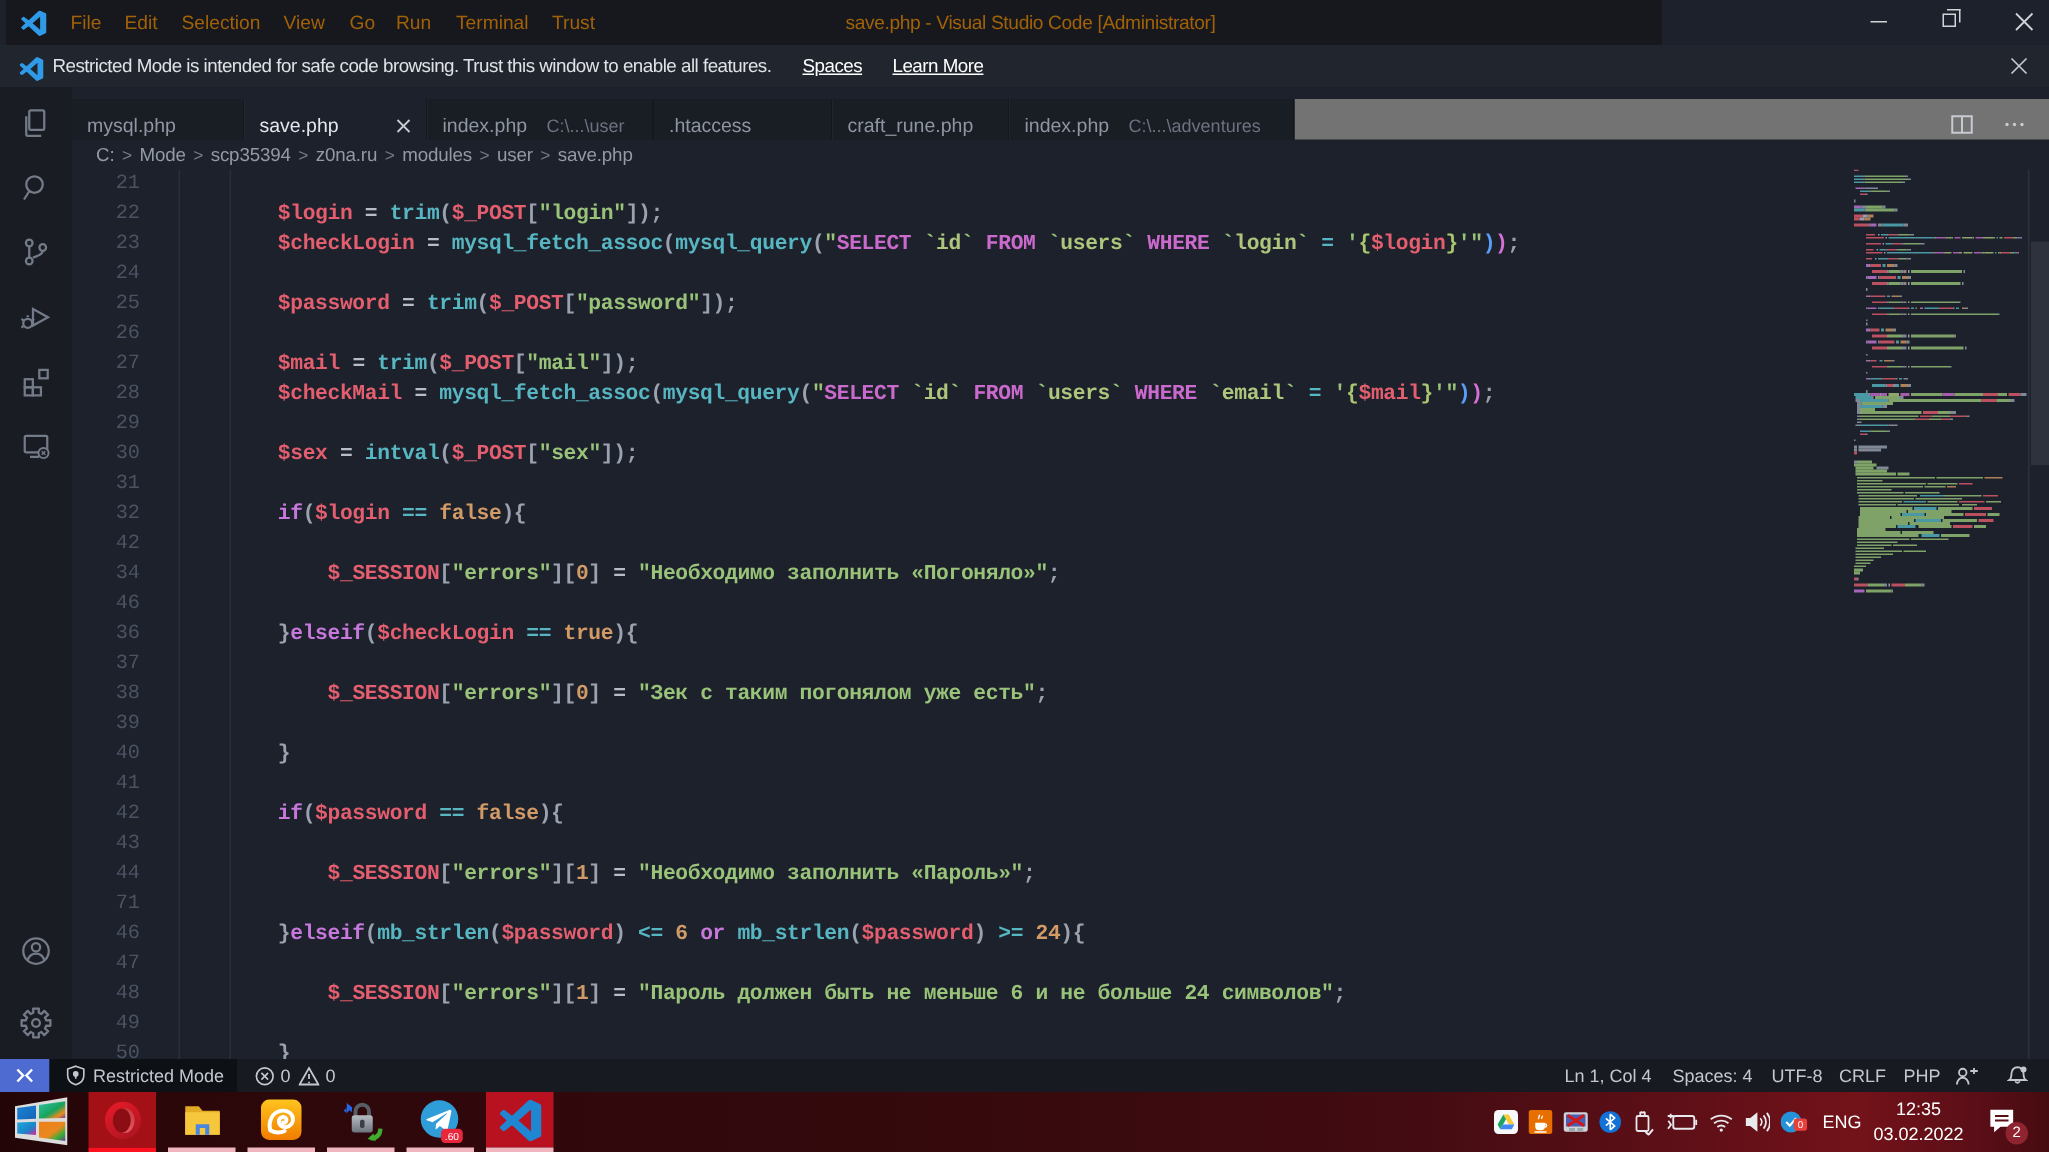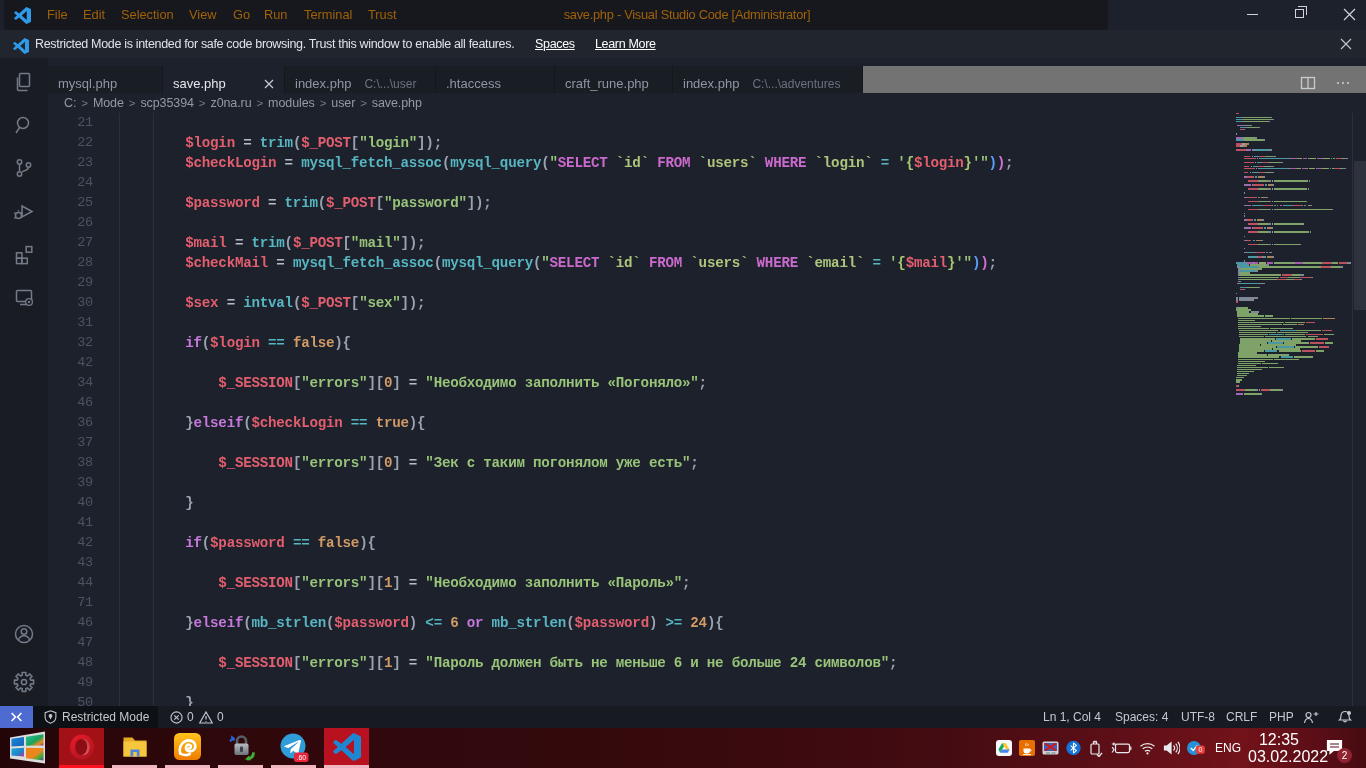--- a/index.html
+++ b/index.html
@@ -779,18 +779,18 @@
         <path d="M10.5 4.5a3.7 3.7 0 0 1 0 5 M12.7 2.6a6.8 6.8 0 0 1 0 8.8 M14.9 0.9a9.8 9.8 0 0 1 0 12.2"></path>
       </svg>
 <svg width="18" height="16" viewBox="0 0 18 16" style="margin-right:8px">
         <circle cx="7" cy="8" r="7" fill="#2492d8"></circle>
         <path d="M3.8 8.0 6.2 10.4 10.4 5.4" stroke="#fff" stroke-width="1.4" fill="none"></path>
         <rect x="8.8" y="5.6" width="9" height="8.2" rx="2" fill="#e8403c"></rect>
         <text x="13.3" y="12" font-size="6.6" fill="#fff" text-anchor="middle" font-family="Liberation Sans">0</text>
       </svg>
 </div>
 <div class="abs" style="left:1215px;top:0;height:40px;line-height:40px;color:#fff;font-size:12px">ENG</div>
-<div class="abs" style="left:1248px;top:3px;width:62px;text-align:center;color:#fff;font-size:16px;line-height:17px">12:35<br>03.02.2022</div>
+<div class="abs" style="left:1248px;top:3px;width:62px;text-align:center;color:#fff;font-size:12px;line-height:17px">12:35<br>03.02.2022</div>
 <svg class="abs" style="left:1326px;top:11px" width="19" height="17" viewBox="0 0 19 17" fill="none" stroke="#fff" stroke-width="1.2">
       <path d="M1.5 1.5h14v10h-8l-3.5 3v-3h-2.5z" fill="#fff"></path>
       <path d="M4 5h9 M4 8h9" stroke="#5a0f16"></path>
     </svg>
 <div class="abs" style="left:1337px;top:20px;width:15px;height:15px;border-radius:50%;background:#8f2430;color:#fff;font-size:10px;text-align:center;line-height:15px">2</div>
 </div>
 </body></html>

